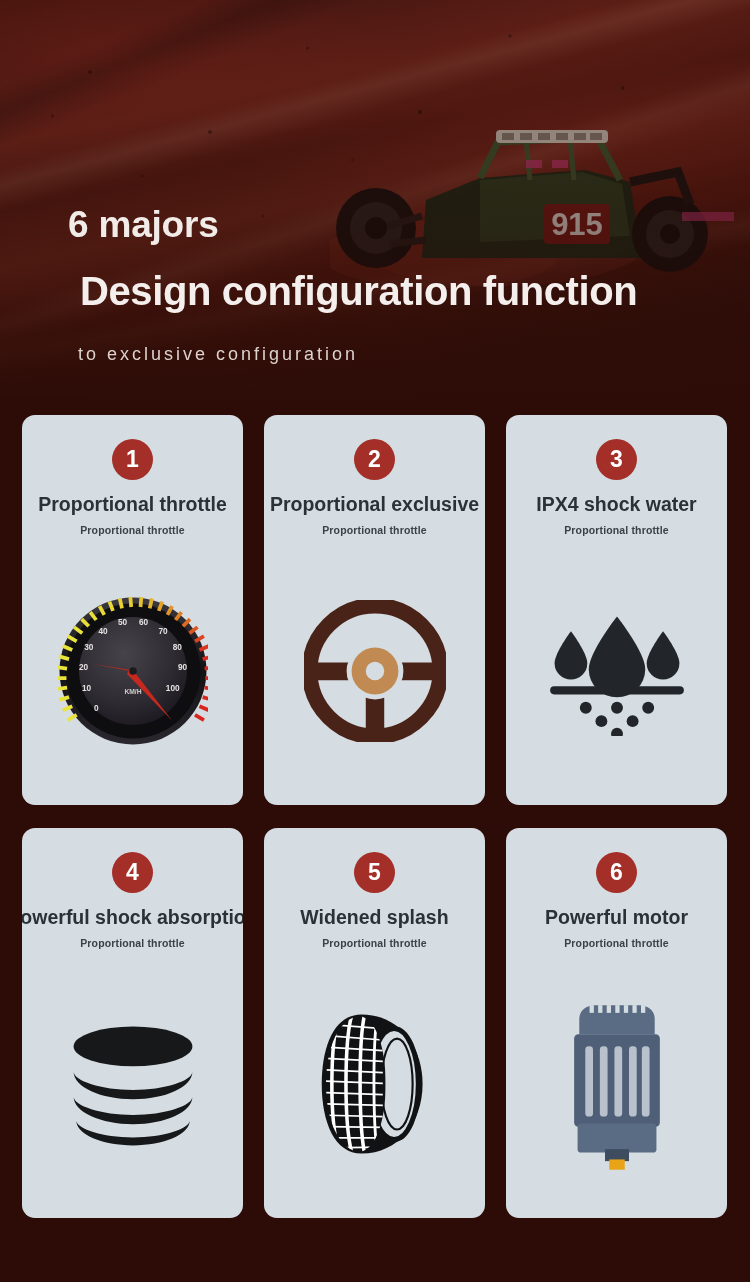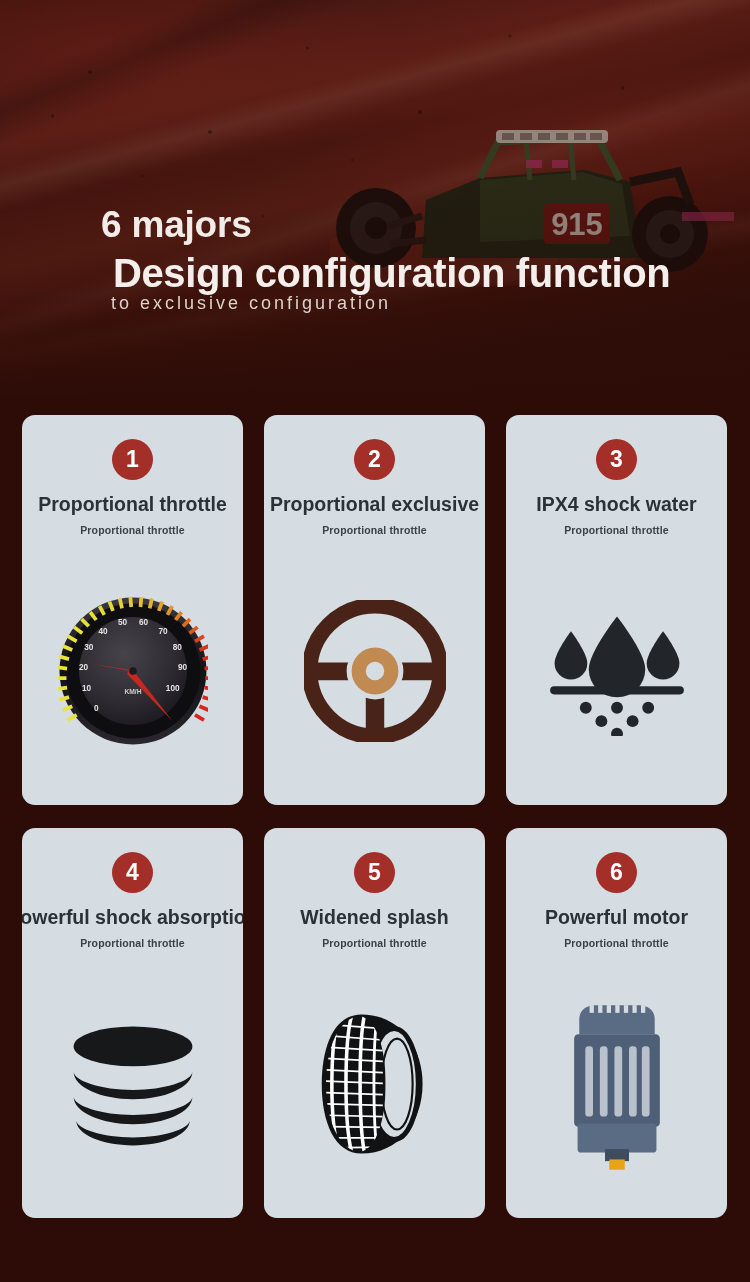--- a/index.html
+++ b/index.html
@@ -94,43 +94,44 @@
         rgba(35,10,6,0.50) 72%,
         rgba(45,12,7,0.86) 92%,
         #2d0c07 100%);
   }
 
   
   .headings {
     position: absolute;
     left: 0; top: 0;
     width: 750px;
-    padding-left: 101px;
+    padding-left: 68px;
   }
 
   .title-line1 {
     margin-top: 206px;
     font-size: 37px;
     font-weight: 700;
     color: #f2ece9;
     letter-spacing: -0.2px;
     line-height: 1.0;
   }
 
   .title-line2 {
-    margin-top: 10px;
+    margin-top: 28px;
     margin-left: 12px;
     font-size: 40px;
     font-weight: 700;
     color: #f4efec;
     letter-spacing: -0.4px;
     line-height: 1.0;
   }
 
   .subtitle {
+    margin-top: 33px;
     margin-left: 10px;
     font-size: 18px;
     font-weight: 400;
     color: #ddd2cd;
     letter-spacing: 3.0px;
   }
 
   
   .grid {
     position: absolute;

